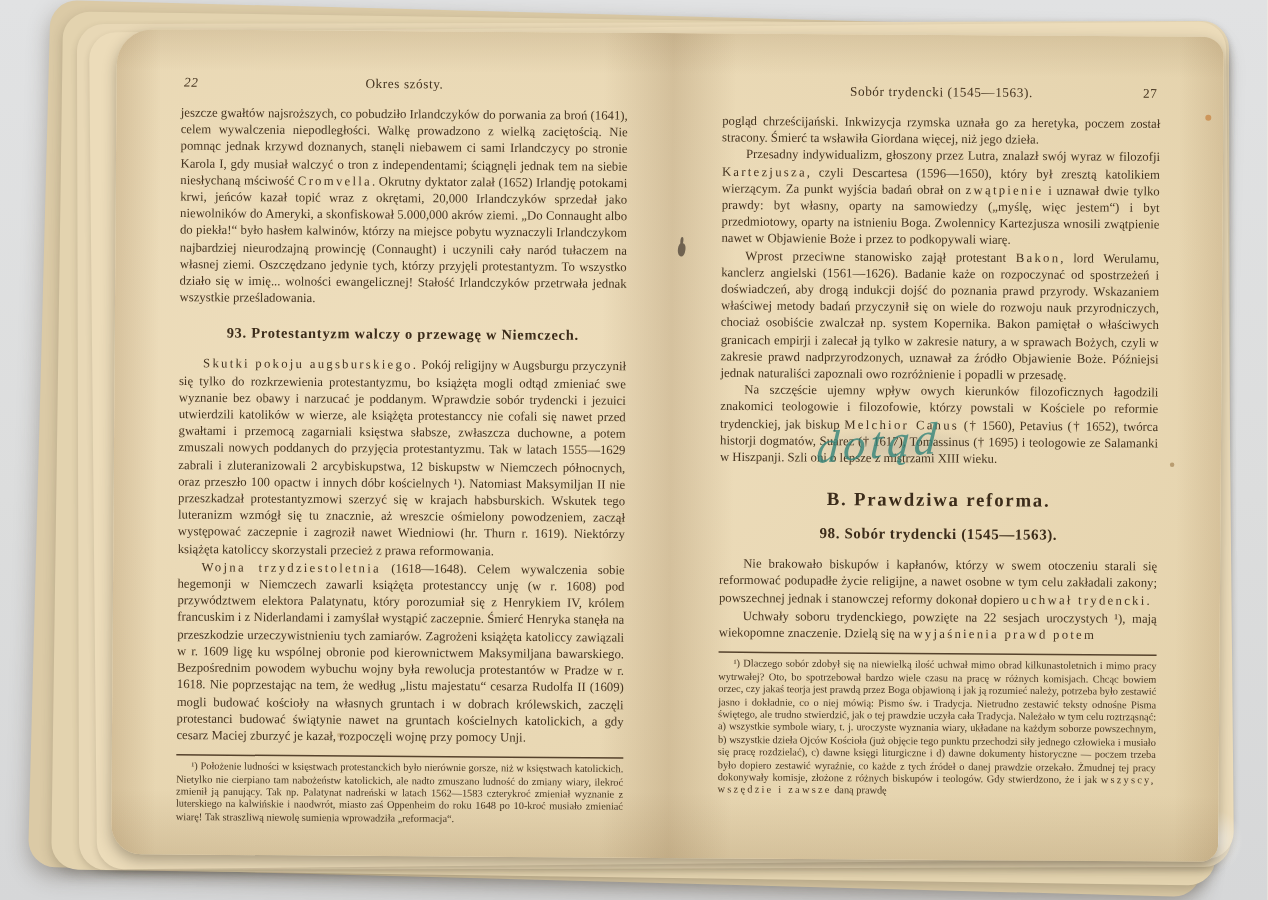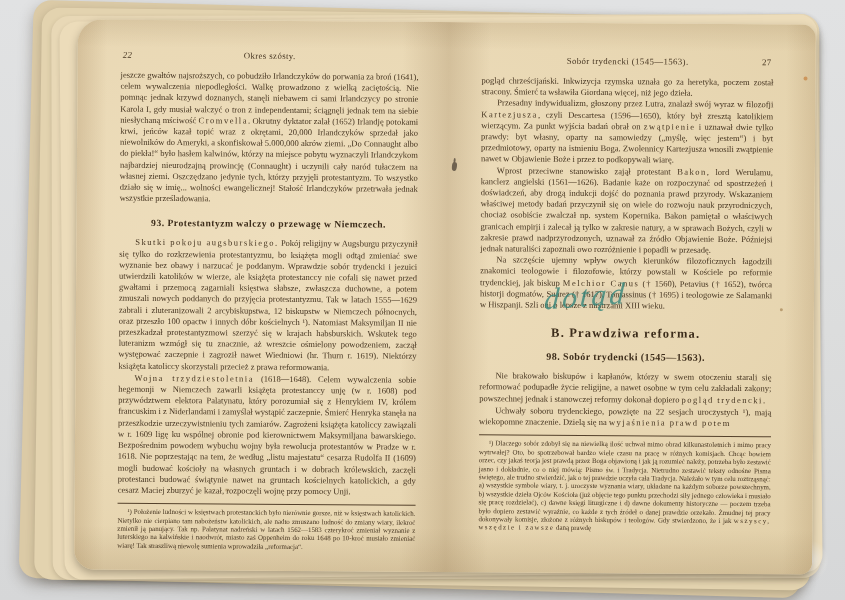--- a/index.html
+++ b/index.html
@@ -106,21 +106,21 @@
       <div class="runhead">
         <span class="centered">Sobór trydencki (1545—1563).</span>
         <span class="pgnum-right">27</span>
       </div>
       <p class="body">pogląd chrześcijański. Inkwizycja rzymska uznała go za heretyka, poczem został stracony. Śmierć ta wsławiła Giordana więcej, niż jego dzieła.</p>
       <p class="body indent"><span>Przesadny indywidualizm, głoszony przez Lutra, znalazł swój wyraz w filozofji </span><span class="sp">Kartezjusza</span><span>, czyli Descartesa (1596—1650), który był zresztą katolikiem wierzącym. Za punkt wyjścia badań obrał on </span><span class="sp">zwątpienie</span><span> i uznawał dwie tylko prawdy: byt własny, oparty na samowiedzy („myślę, więc jestem“) i byt przedmiotowy, oparty na istnieniu Boga. Zwolennicy Kartezjusza wnosili zwątpienie nawet w Objawienie Boże i przez to podkopywali wiarę.</span></p>
       <p class="body indent"><span>Wprost przeciwne stanowisko zajął protestant </span><span class="sp">Bakon</span><span>, lord Werulamu, kanclerz angielski (1561—1626). Badanie każe on rozpoczynać od spostrzeżeń i doświadczeń, aby drogą indukcji dojść do poznania prawd przyrody. Wskazaniem właściwej metody badań przyczynił się on wiele do rozwoju nauk przyrodniczych, chociaż osobiście zwalczał np. system Kopernika. Bakon pamiętał o właściwych granicach empirji i zalecał ją tylko w zakresie natury, a w sprawach Bożych, czyli w zakresie prawd nadprzyrodzonych, uznawał za źródło Objawienie Boże. Późniejsi jednak naturaliści zapoznali owo rozróżnienie i popadli w przesadę.</span></p>
       <p class="body indent"><span>Na szczęście ujemny wpływ owych kierunków filozoficznych łagodzili znakomici teologowie i filozofowie, którzy powstali w Kościele po reformie trydenckiej, jak biskup </span><span class="sp">Melchior Canus</span><span> († 1560), Petavius († 1652), twórca historji dogmatów, Suarez († 1617), Tomassinus († 1695) i teologowie ze Salamanki w Hiszpanji. Szli oni o lepsze z mistrzami XIII wieku.</span></p>
       <h2 class="secB">B. Prawdziwa reforma.</h2>
       <h3 class="sec98">98. Sobór trydencki (1545—1563).</h3>
-      <p class="body indent"><span>Nie brakowało biskupów i kapłanów, którzy w swem otoczeniu starali się reformować podupadłe życie religijne, a nawet osobne w tym celu zakładali zakony; powszechnej jednak i stanowczej reformy dokonał dopiero </span><span class="sp">pogląd trydencki</span><span>.</span></p>
+      <p class="body indent"><span>Nie brakowało biskupów i kapłanów, którzy w swem otoczeniu starali się reformować podupadłe życie religijne, a nawet osobne w tym celu zakładali zakony; powszechnej jednak i stanowczej reformy dokonał dopiero </span><span class="sp">uchwał trydencki</span><span>.</span></p>
       <p class="body indent gap"><span>Uchwały soboru trydenckiego, powzięte na 22 sesjach uroczystych ¹), mają wiekopomne znaczenie. Dzielą się na </span><span class="sp">wyjaśnienia prawd potem</span></p>
       <hr class="fnrule">
       <p class="footnote"><span>¹) Dlaczego sobór zdobył się na niewielką ilość uchwał mimo obrad kilkunastoletnich i mimo pracy wytrwałej? Oto, bo spotrzebował bardzo wiele czasu na pracę w różnych komisjach. Chcąc bowiem orzec, czy jakaś teorja jest prawdą przez Boga objawioną i jak ją rozumieć należy, potrzeba było zestawić jasno i dokładnie, co o niej mówią: Pismo św. i Tradycja. Nietrudno zestawić teksty odnośne Pisma świętego, ale trudno stwierdzić, jak o tej prawdzie uczyła cała Tradycja. Należało w tym celu roztrząsnąć: a) wszystkie symbole wiary, t. j. uroczyste wyznania wiary, układane na każdym soborze powszechnym, b) wszystkie dzieła Ojców Kościoła (już objęcie tego punktu przechodzi siły jednego człowieka i musiało się pracę rozdzielać), c) dawne księgi liturgiczne i d) dawne dokumenty historyczne — poczem trzeba było dopiero zestawić wyraźnie, co każde z tych źródeł o danej prawdzie orzekało. Żmudnej tej pracy dokonywały komisje, złożone z różnych biskupów i teologów. Gdy stwierdzono, że i jak </span><span class="sp">wszyscy, wszędzie i zawsze</span><span> daną prawdę</span></p>
     </div>
 
     <div class="annotation">dotąd</div>
 
   </div>
 </div>
 

